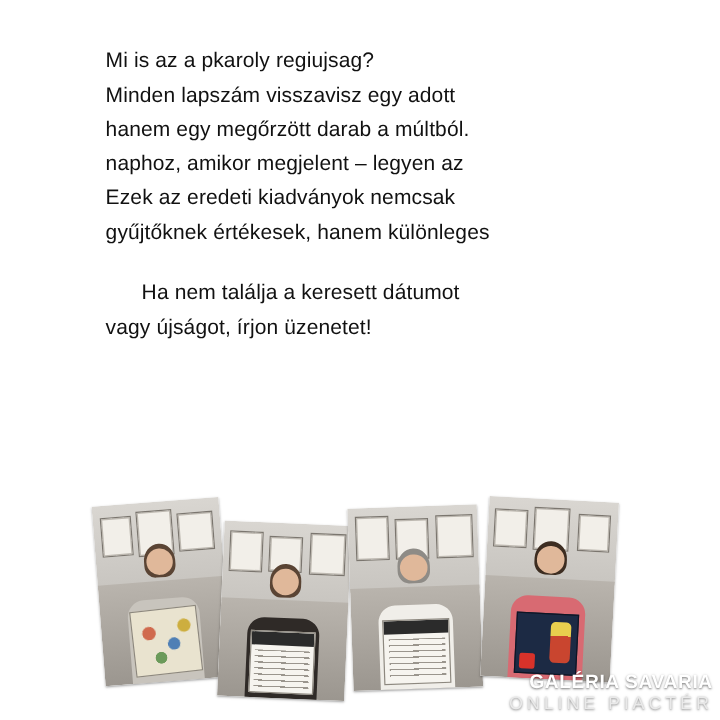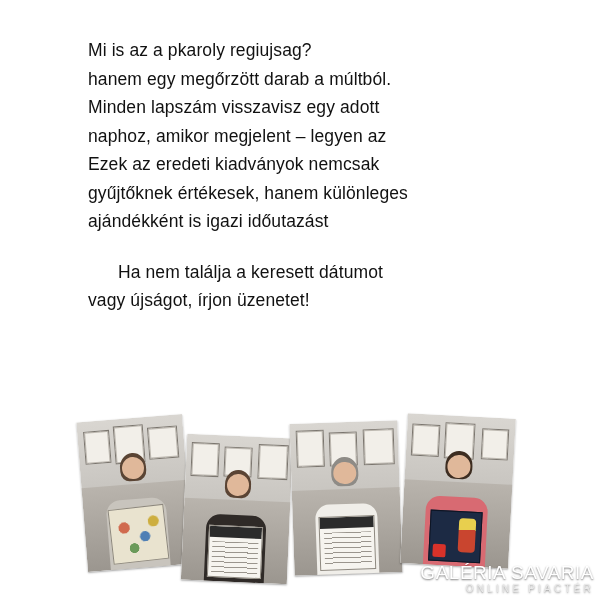--- a/index.html
+++ b/index.html
@@ -203,49 +203,48 @@
   
   .watermark {
     position: absolute;
     right: 6px;
     bottom: 6px;
     text-align: right;
     line-height: 1;
     user-select: none;
   }
   .watermark .wm-main {
-    font-size: 19px;
-    font-weight: normal;
+    font-size: 16px;
+    font-weight: bold;
     color: #ffffff;
     text-shadow: 0 1px 2px rgba(0,0,0,0.55);
     letter-spacing: 0.5px;
   }
   .watermark .wm-sub {
     margin-top: 2px;
-    font-size: 10px;
+    font-size: 15px;
     color: #e9e9e9;
     letter-spacing: 3.2px;
     text-shadow: 0 1px 2px rgba(0,0,0,0.5);
   }
 </style>
 </head>
 <body>
 
 <div class="page">
 
   <div class="text-block">
 
     <p class="para">
       <span class="ln">Mi is az a pkaroly regiujsag?</span>
+      <span class="ln">Minden lapszám visszavisz egy adott</span>
       <span class="ln">hanem egy megőrzött darab a múltból.</span>
-      <span class="ln">Minden lapszám visszavisz egy adott</span>
       <span class="ln">naphoz, amikor megjelent – legyen az</span>
       <span class="ln">Ezek az eredeti kiadványok nemcsak</span>
       <span class="ln">gyűjtőknek értékesek, hanem különleges</span>
-      <span class="ln">ajándékként is igazi időutazást</span>
     </p>
 
     <p class="para para-second">
       <span class="ln indent">Ha nem találja a keresett dátumot</span>
       <span class="ln">vagy újságot, írjon üzenetet!</span>
     </p>
 
   </div>
 
   <div class="photos">

